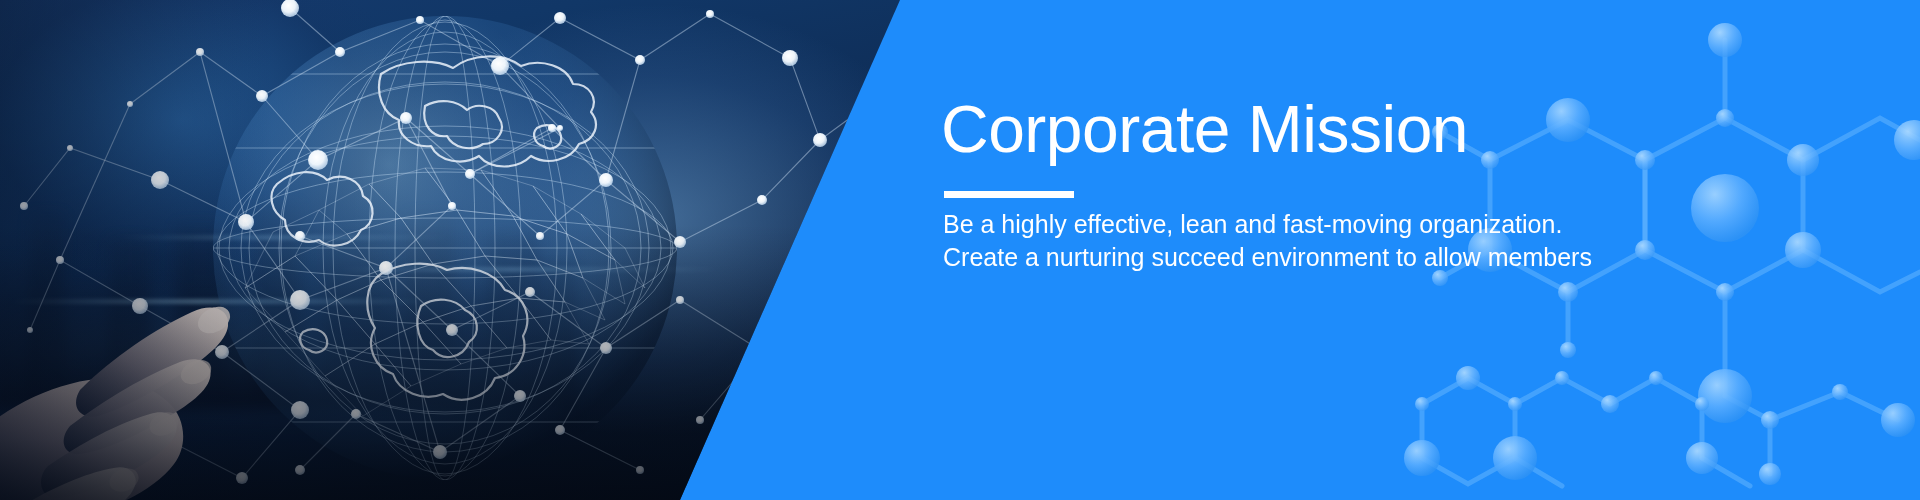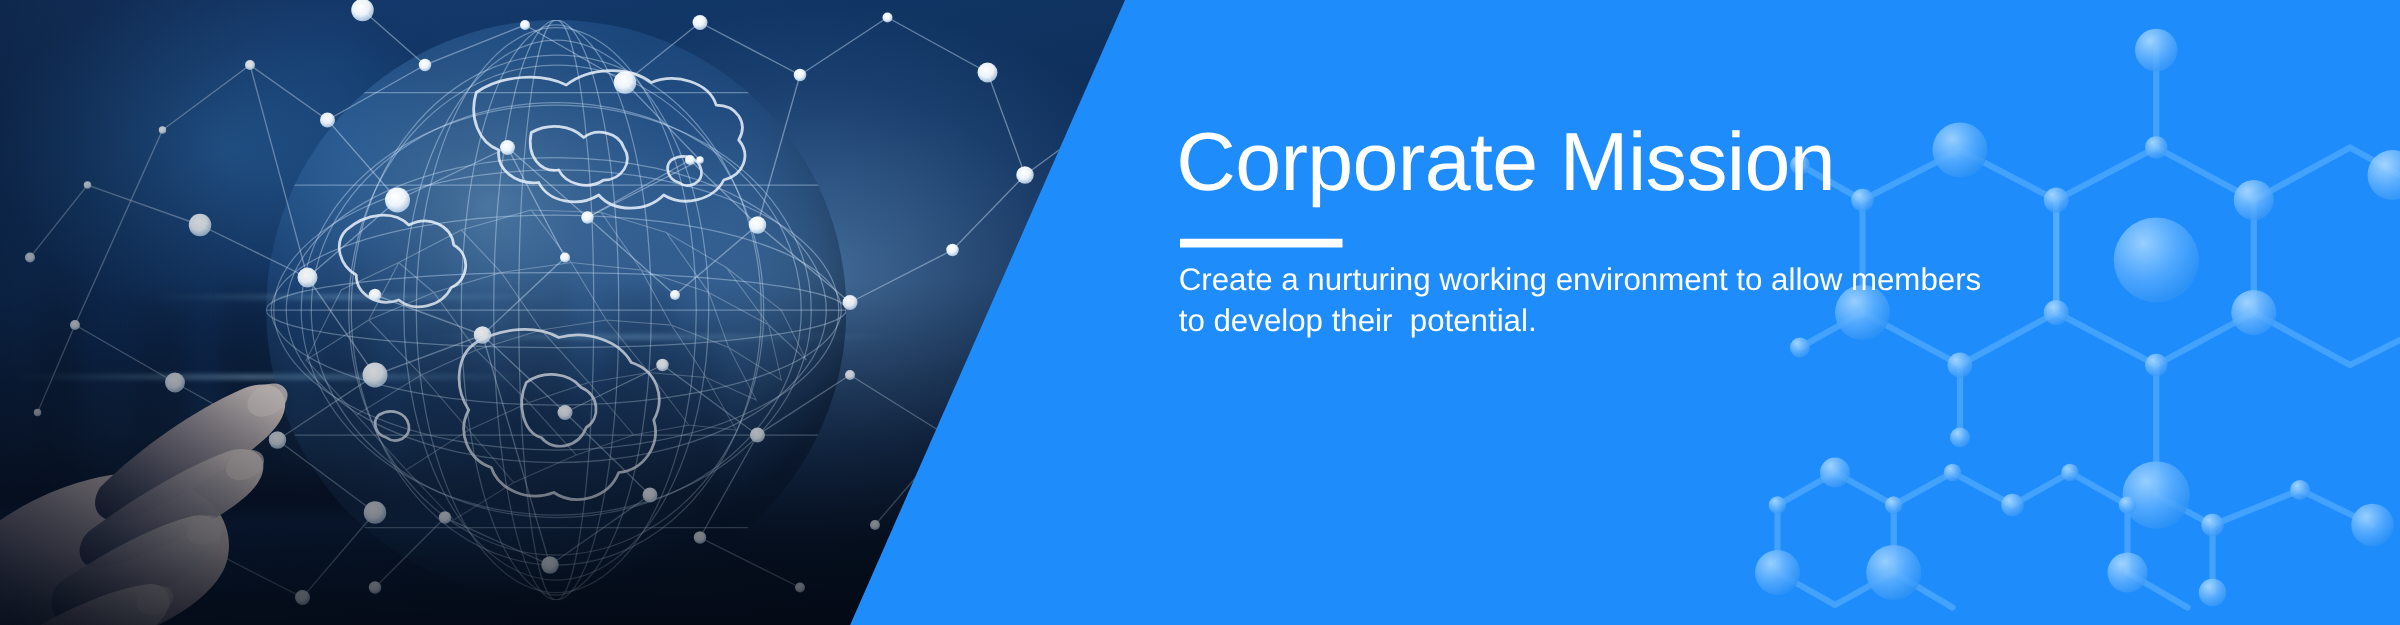--- a/index.html
+++ b/index.html
@@ -487,18 +487,18 @@
       </svg>
     </div>
 
     <div class="photo-vignette"></div>
   </div>
 
   <div class="content">
     <h1 class="title">Corporate Mission</h1>
     <div class="rule"></div>
     <ul class="body-text">
-      <li>Create a nurturing working environment to allow members</li>
-      <li>to develop their  potential.</li>
+      <li>Be a highly effective, lean and fast-moving organization.</li>
+      <li>Create a nurturing succeed environment to allow members</li>
     </ul>
   </div>
 
 </div>
 
 </body></html>

